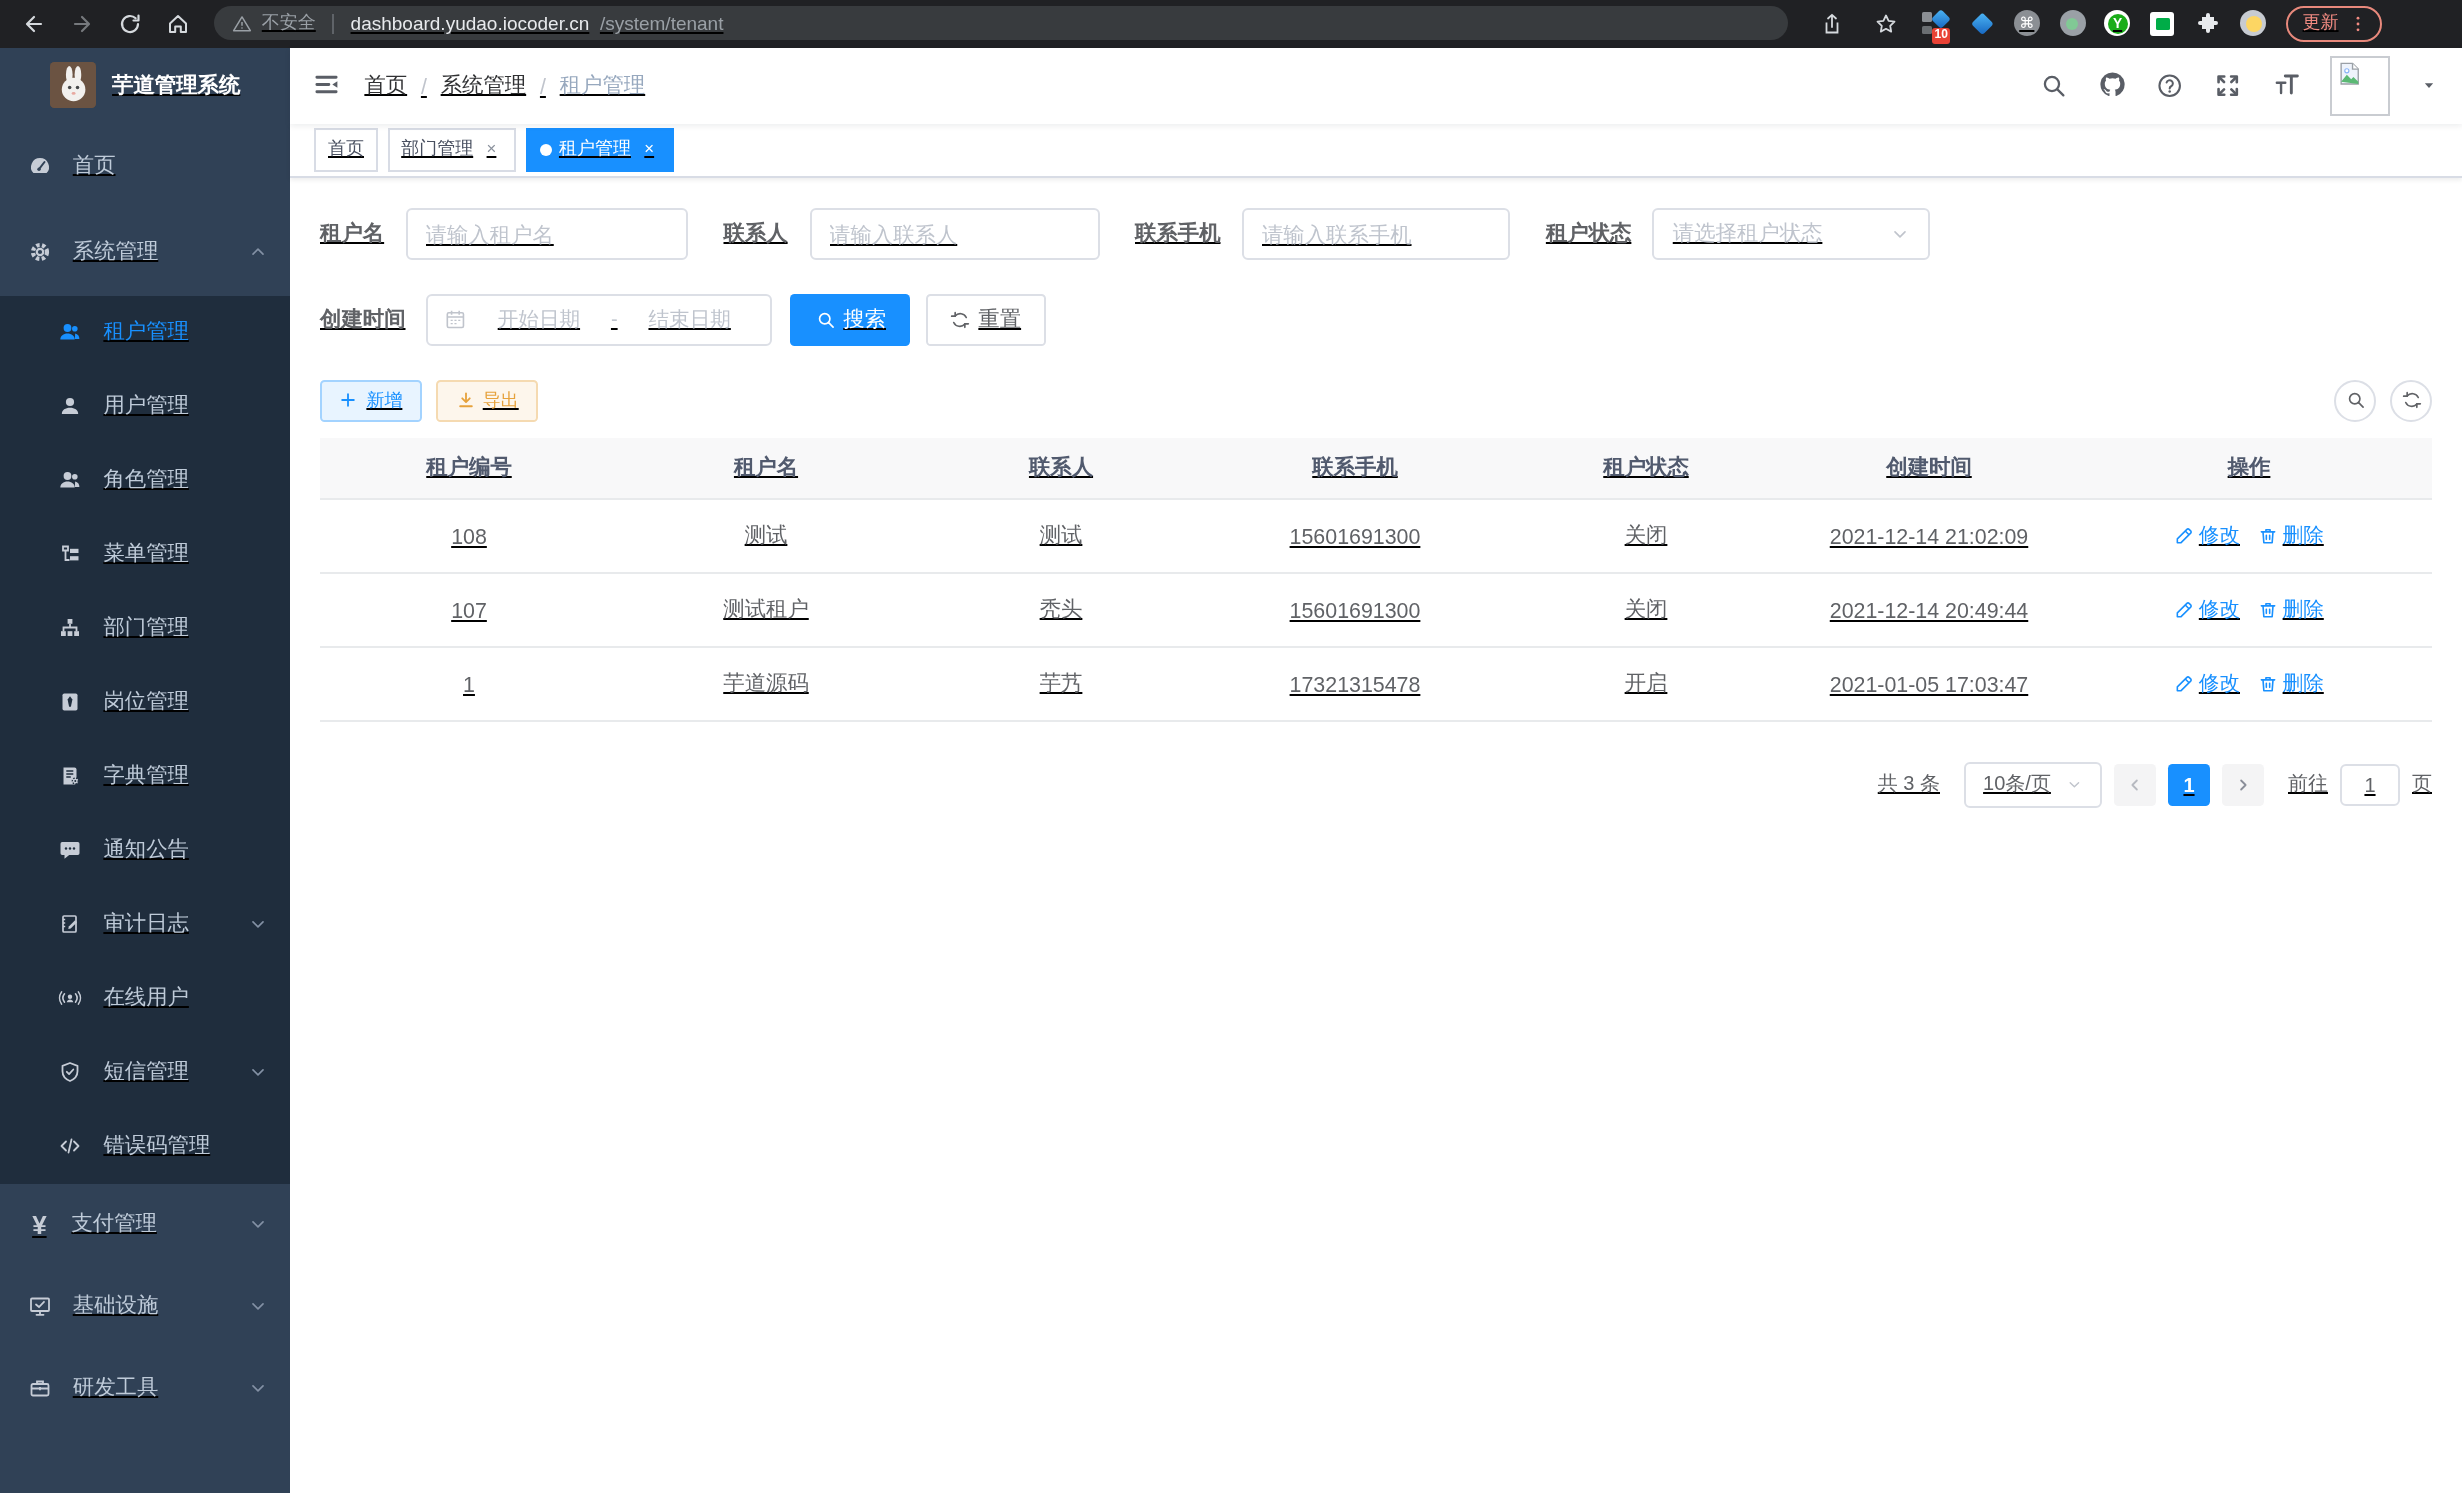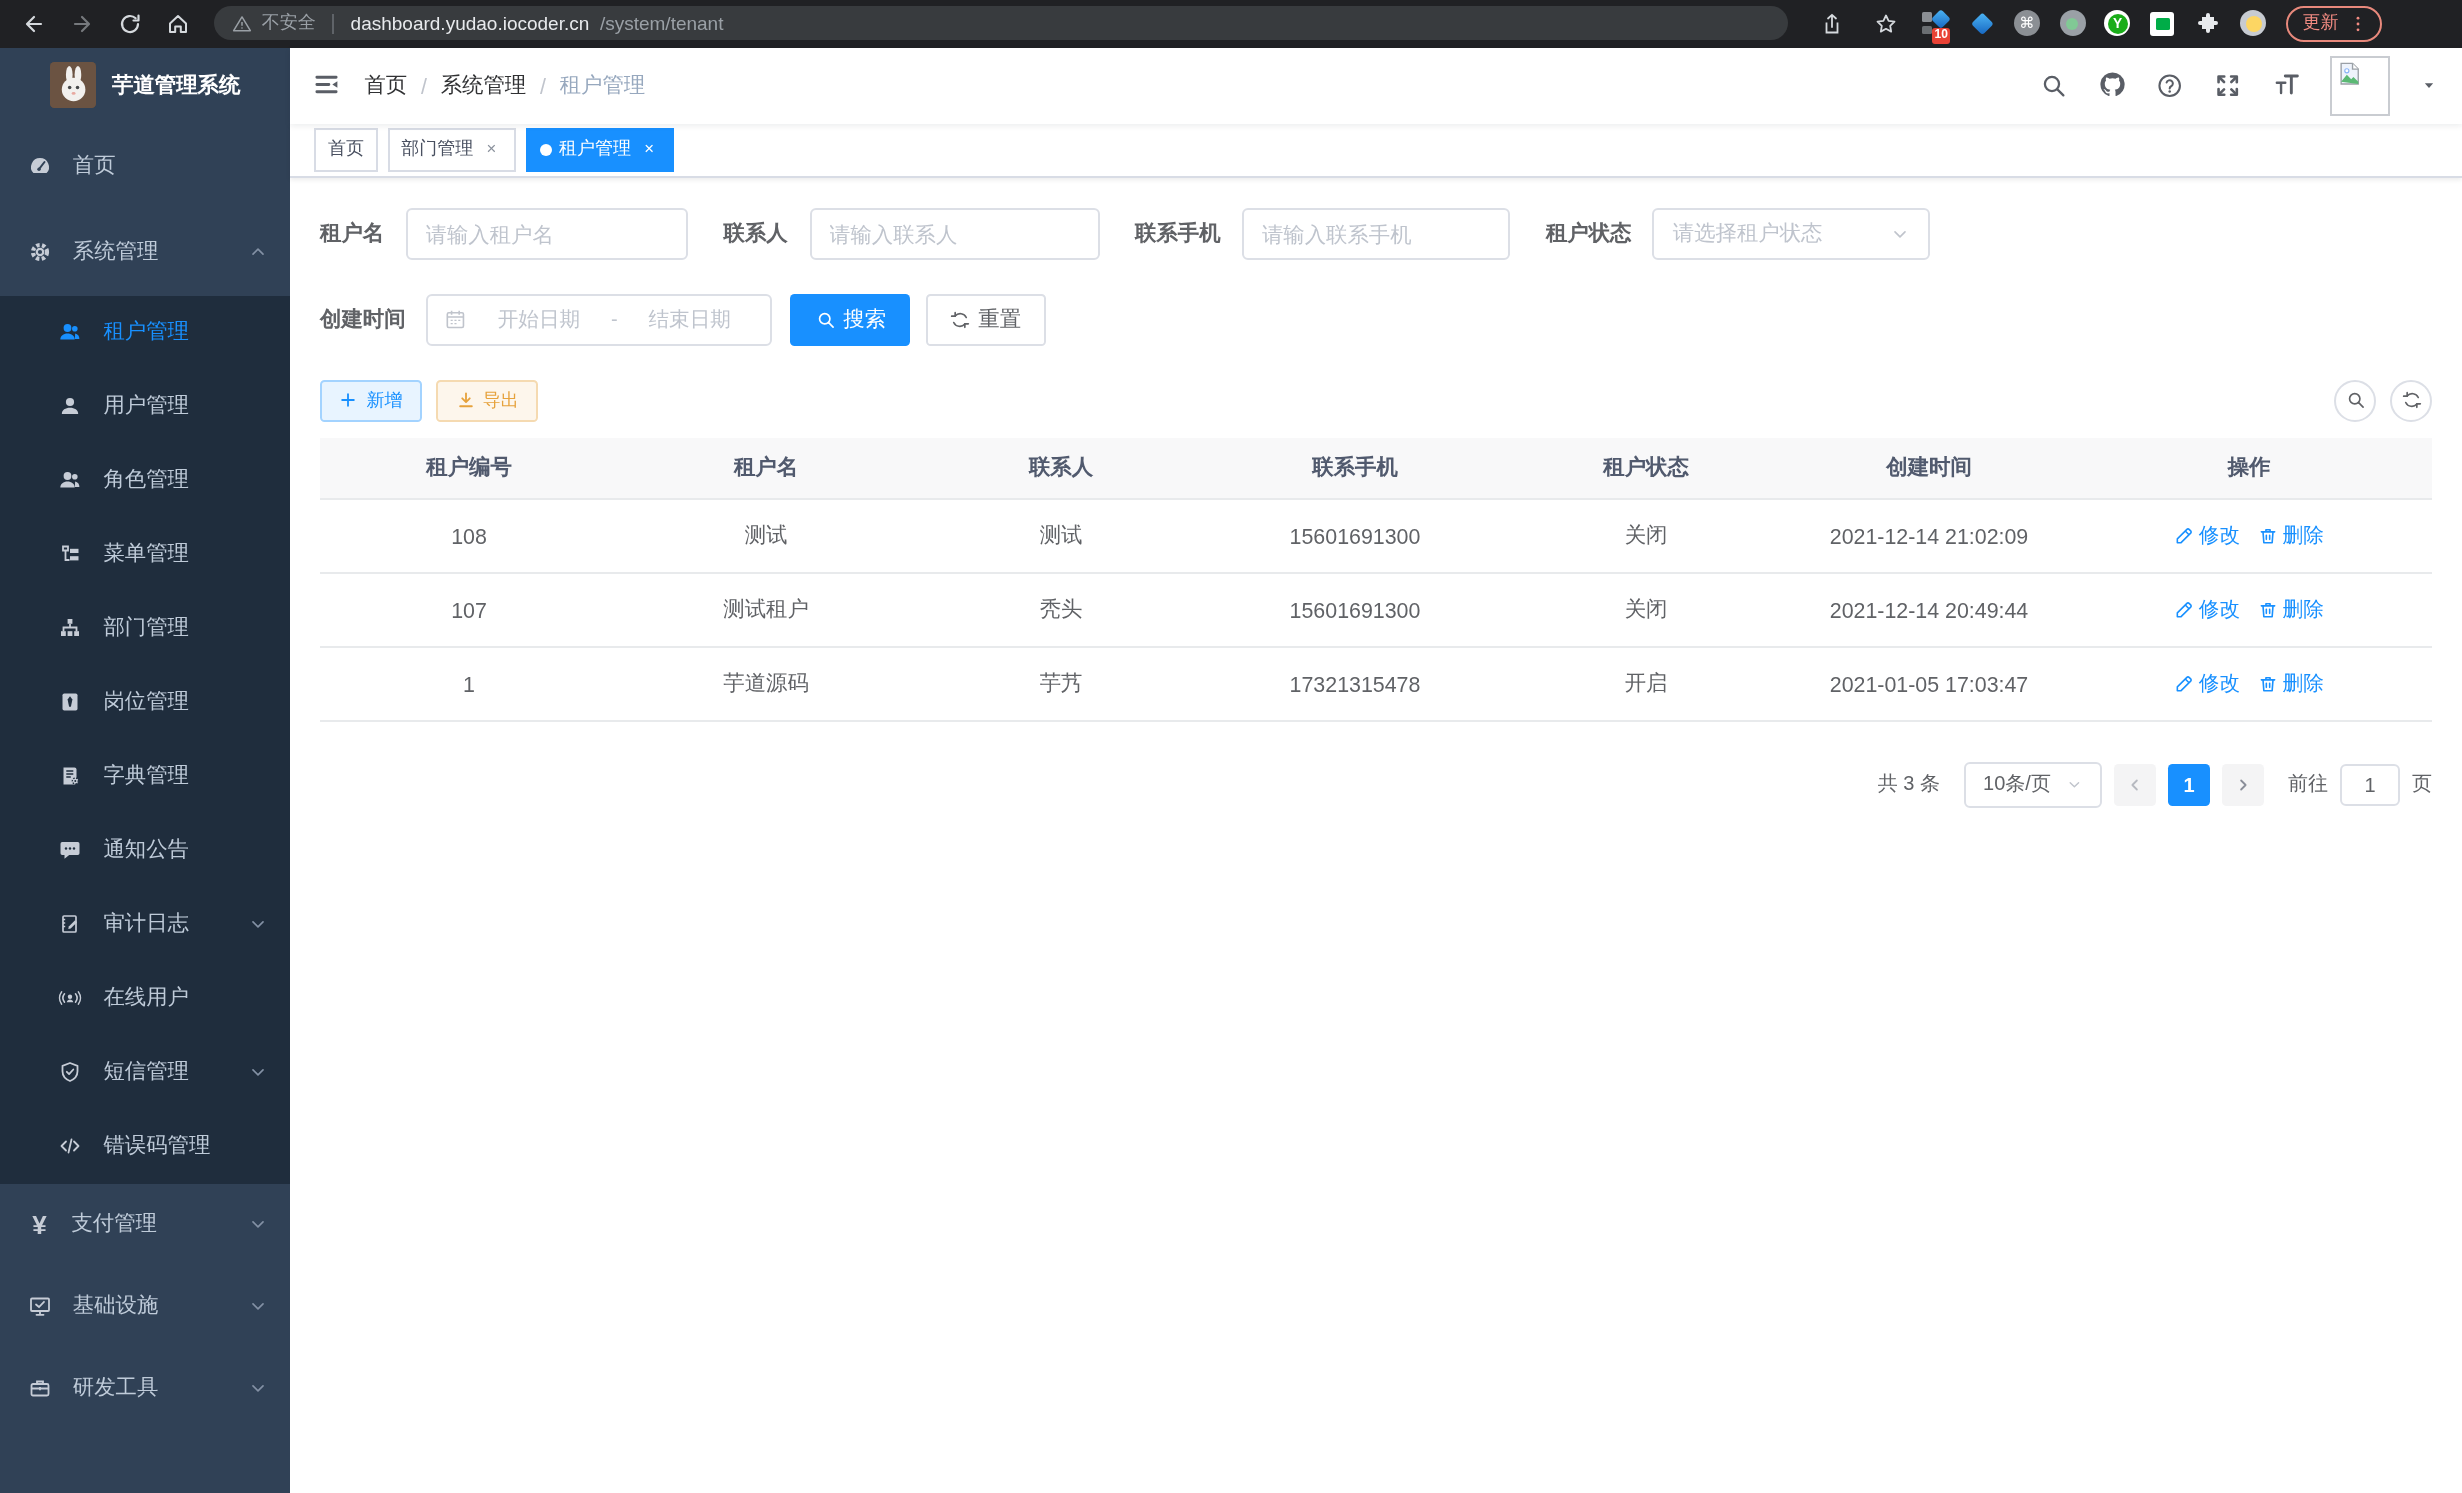--- a/index.html
+++ b/index.html
@@ -1,16 +1,16 @@
 <!DOCTYPE html>
 <html style="font-size:12px"><head>
 <meta charset="utf-8">
 <style>
   html,body{margin:0;padding:0;background:#111;}
-  .viewport{width:2462px;height:1494px;overflow:hidden;background:#fff;position:relative;}
+  .viewport{width:2462px;height:1494px;overflow:hidden;background:#fff;position:relative;text-decoration:underline;}
   .scale{width:1231px;height:747px;transform:scale(2);transform-origin:0 0;
     font-family:"Liberation Sans","DejaVu Sans",sans-serif;font-size:10.7px;color:#303133;}
   .ic{width:1em;height:1em;display:block;}
   button{background:none;border:none;padding:0;cursor:pointer;font-family:inherit;}
 
   
   .browser-bar{height:23.6px;background:#202124;display:flex;align-items:center;padding:0 7.6px;gap:6px;}
   .bico{color:#d5d9dd;font-size:12px;display:flex;align-items:center;justify-content:center;width:18px;height:18px;}
   .bico.dim{color:#76797d;}
   .omnibox{height:17px;width:769px;background:#383b3e;border-radius:9px;display:flex;align-items:center;

